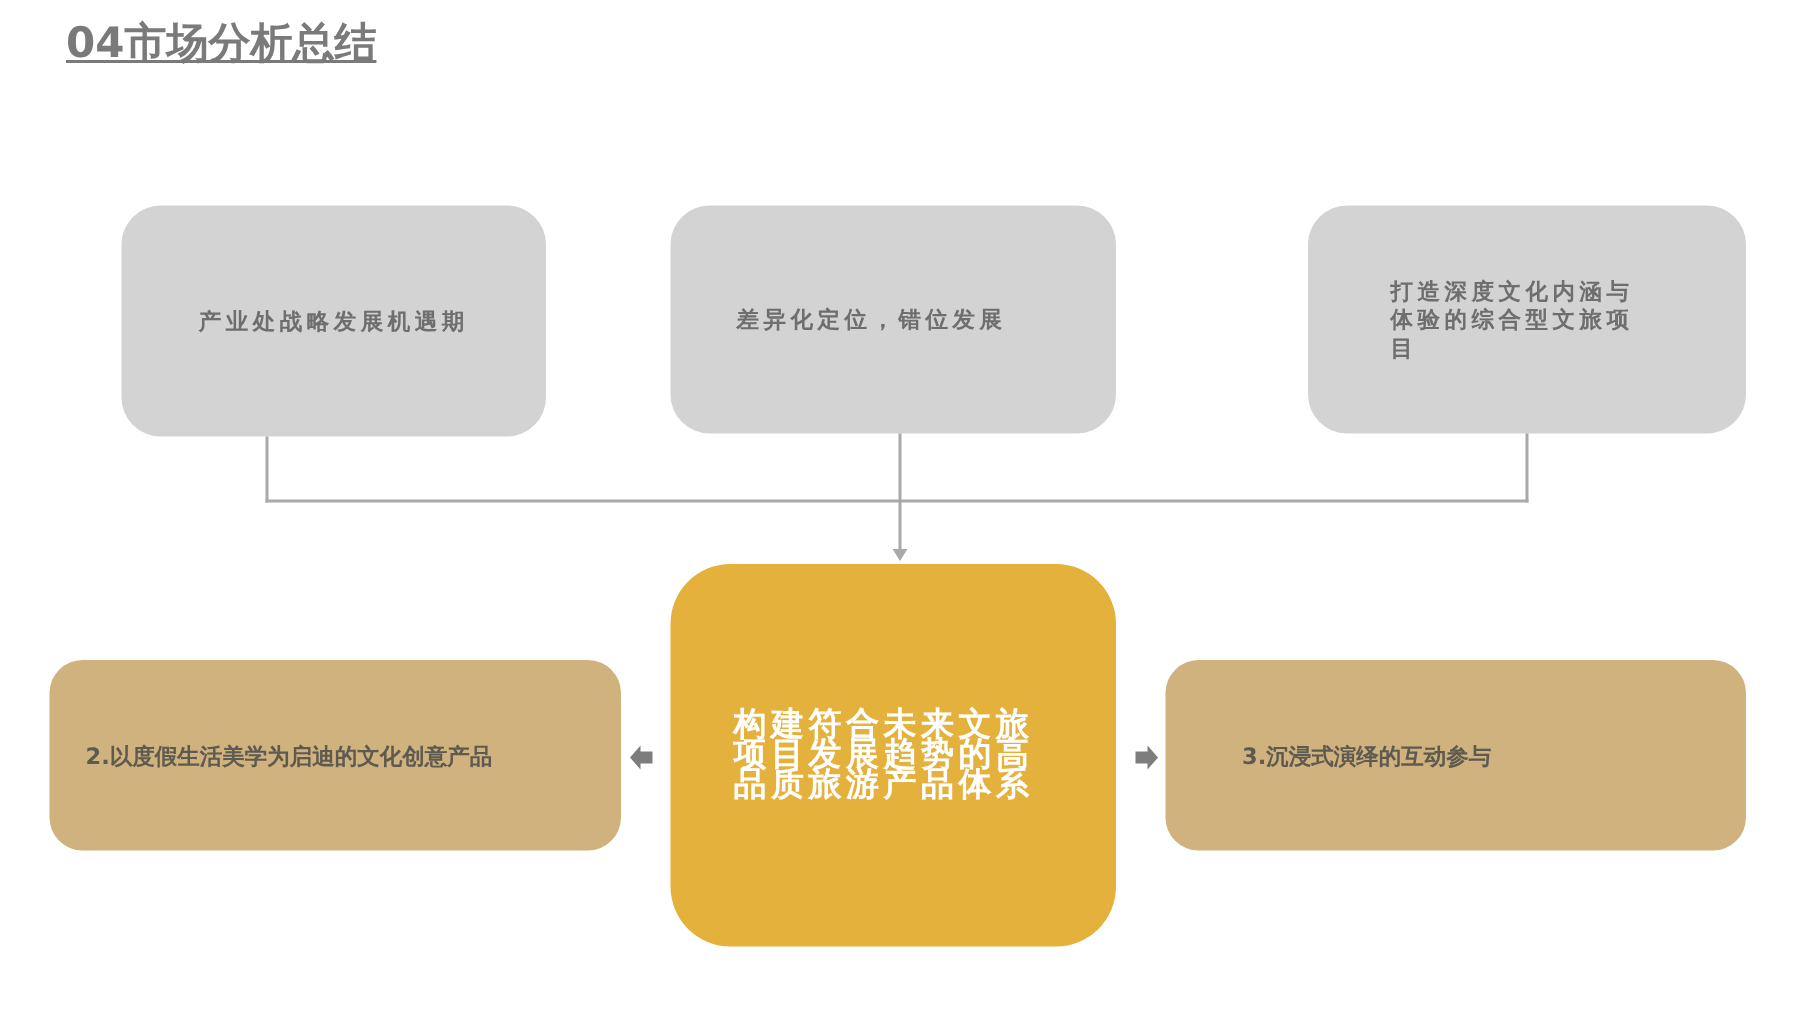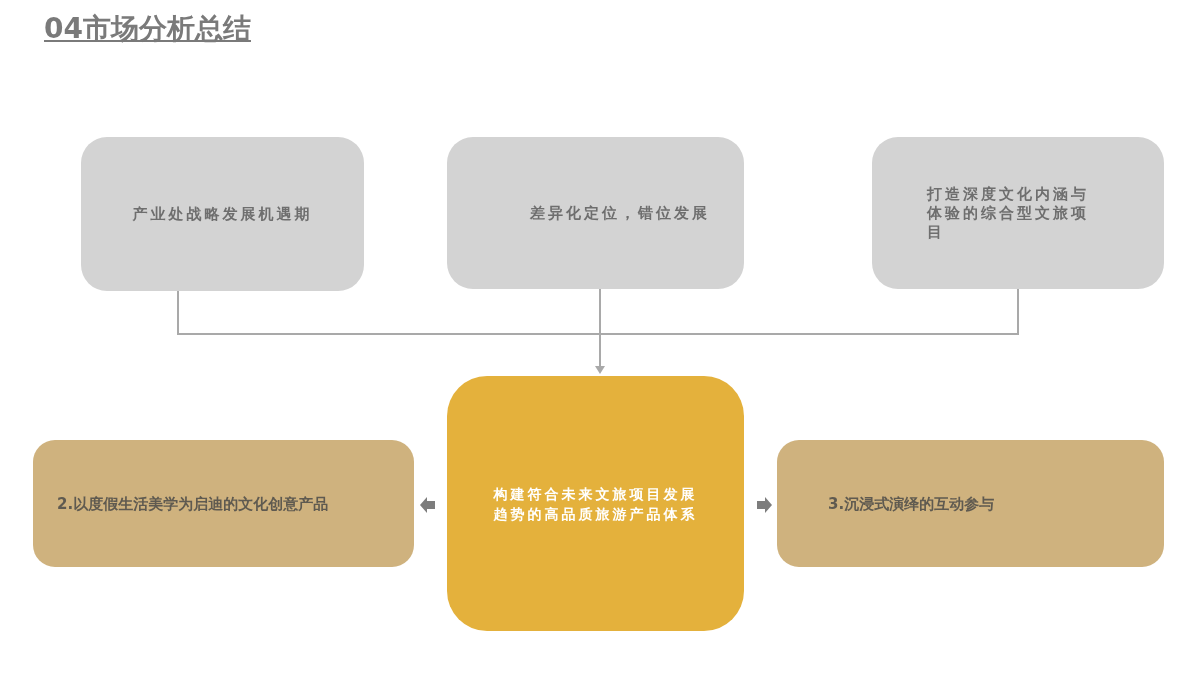--- a/index.html
+++ b/index.html
@@ -12,43 +12,43 @@
     color: #7a7a7a; letter-spacing: 0px; text-decoration: underline;
   }
   .box {
     position: absolute; box-sizing: border-box; display: flex; align-items: center;
   }
   .grey {
     background: #d3d3d3; border-radius: 26px; color: #6e6e6e; font-size: 15px;
     letter-spacing: 3px; line-height: 19px; font-weight: bold;
   }
   .gold {
-    background: #e4b13c; border-radius: 40px; color: #ffffff; font-size: 14px; font-weight: bold;
-    letter-spacing: 3px; line-height: 20px; justify-content: center; text-align: center;
+    background: #e4b13c; border-radius: 40px; color: #ffffff; font-size: 22px; font-weight: bold;
+    letter-spacing: 3px; line-height: 20px; justify-content: center; 
   }
   .tan {
     background: #cfb27e; border-radius: 22px; color: #5f5a50; font-size: 15px; font-weight: bold;
     flex-direction: column; align-items: flex-start; justify-content: center;
   }
   .tan .item { line-height: 20px; margin: 10px 0; }
   .line { position: absolute; background: #a9a9a9; }
   .arrow-head {
     position: absolute; width: 0; height: 0;
   }
   .side-arrow { position: absolute; }
 </style>
 </head>
 <body>
 
 <div class="title">04市场分析总结</div>
 
 <div class="box grey" style="left:37px; top:137px; width:283px; height:154px; padding:0 30px; justify-content:center;margin-left:44px;">
   <span>产业处战略发展机遇期</span>
 </div>
-<div class="box grey" style="left:447px; top:137px; width:297px; height:152px; padding:0 34px; justify-content:flex-end;">
+<div class="box grey" style="left:447px; top:137px; width:297px; height:152px; padding:0 44px; justify-content:flex-start;">
   <span>差异化定位，错位发展</span>
 </div>
 <div class="box grey" style="left:872px; top:137px; width:292px; height:152px; padding:0 61px 0 55px;">
   <span>打造深度文化内涵与体验的综合型文旅项目</span>
 </div>
 
 <div class="line" style="left:177px; top:291px; width:2px; height:44px;"></div>
 <div class="line" style="left:1017px; top:289px; width:2px; height:46px;"></div>
 <div class="line" style="left:177px; top:333px; width:842px; height:2px;"></div>
 <div class="line" style="left:599px; top:289px; width:2px; height:78px;"></div>

